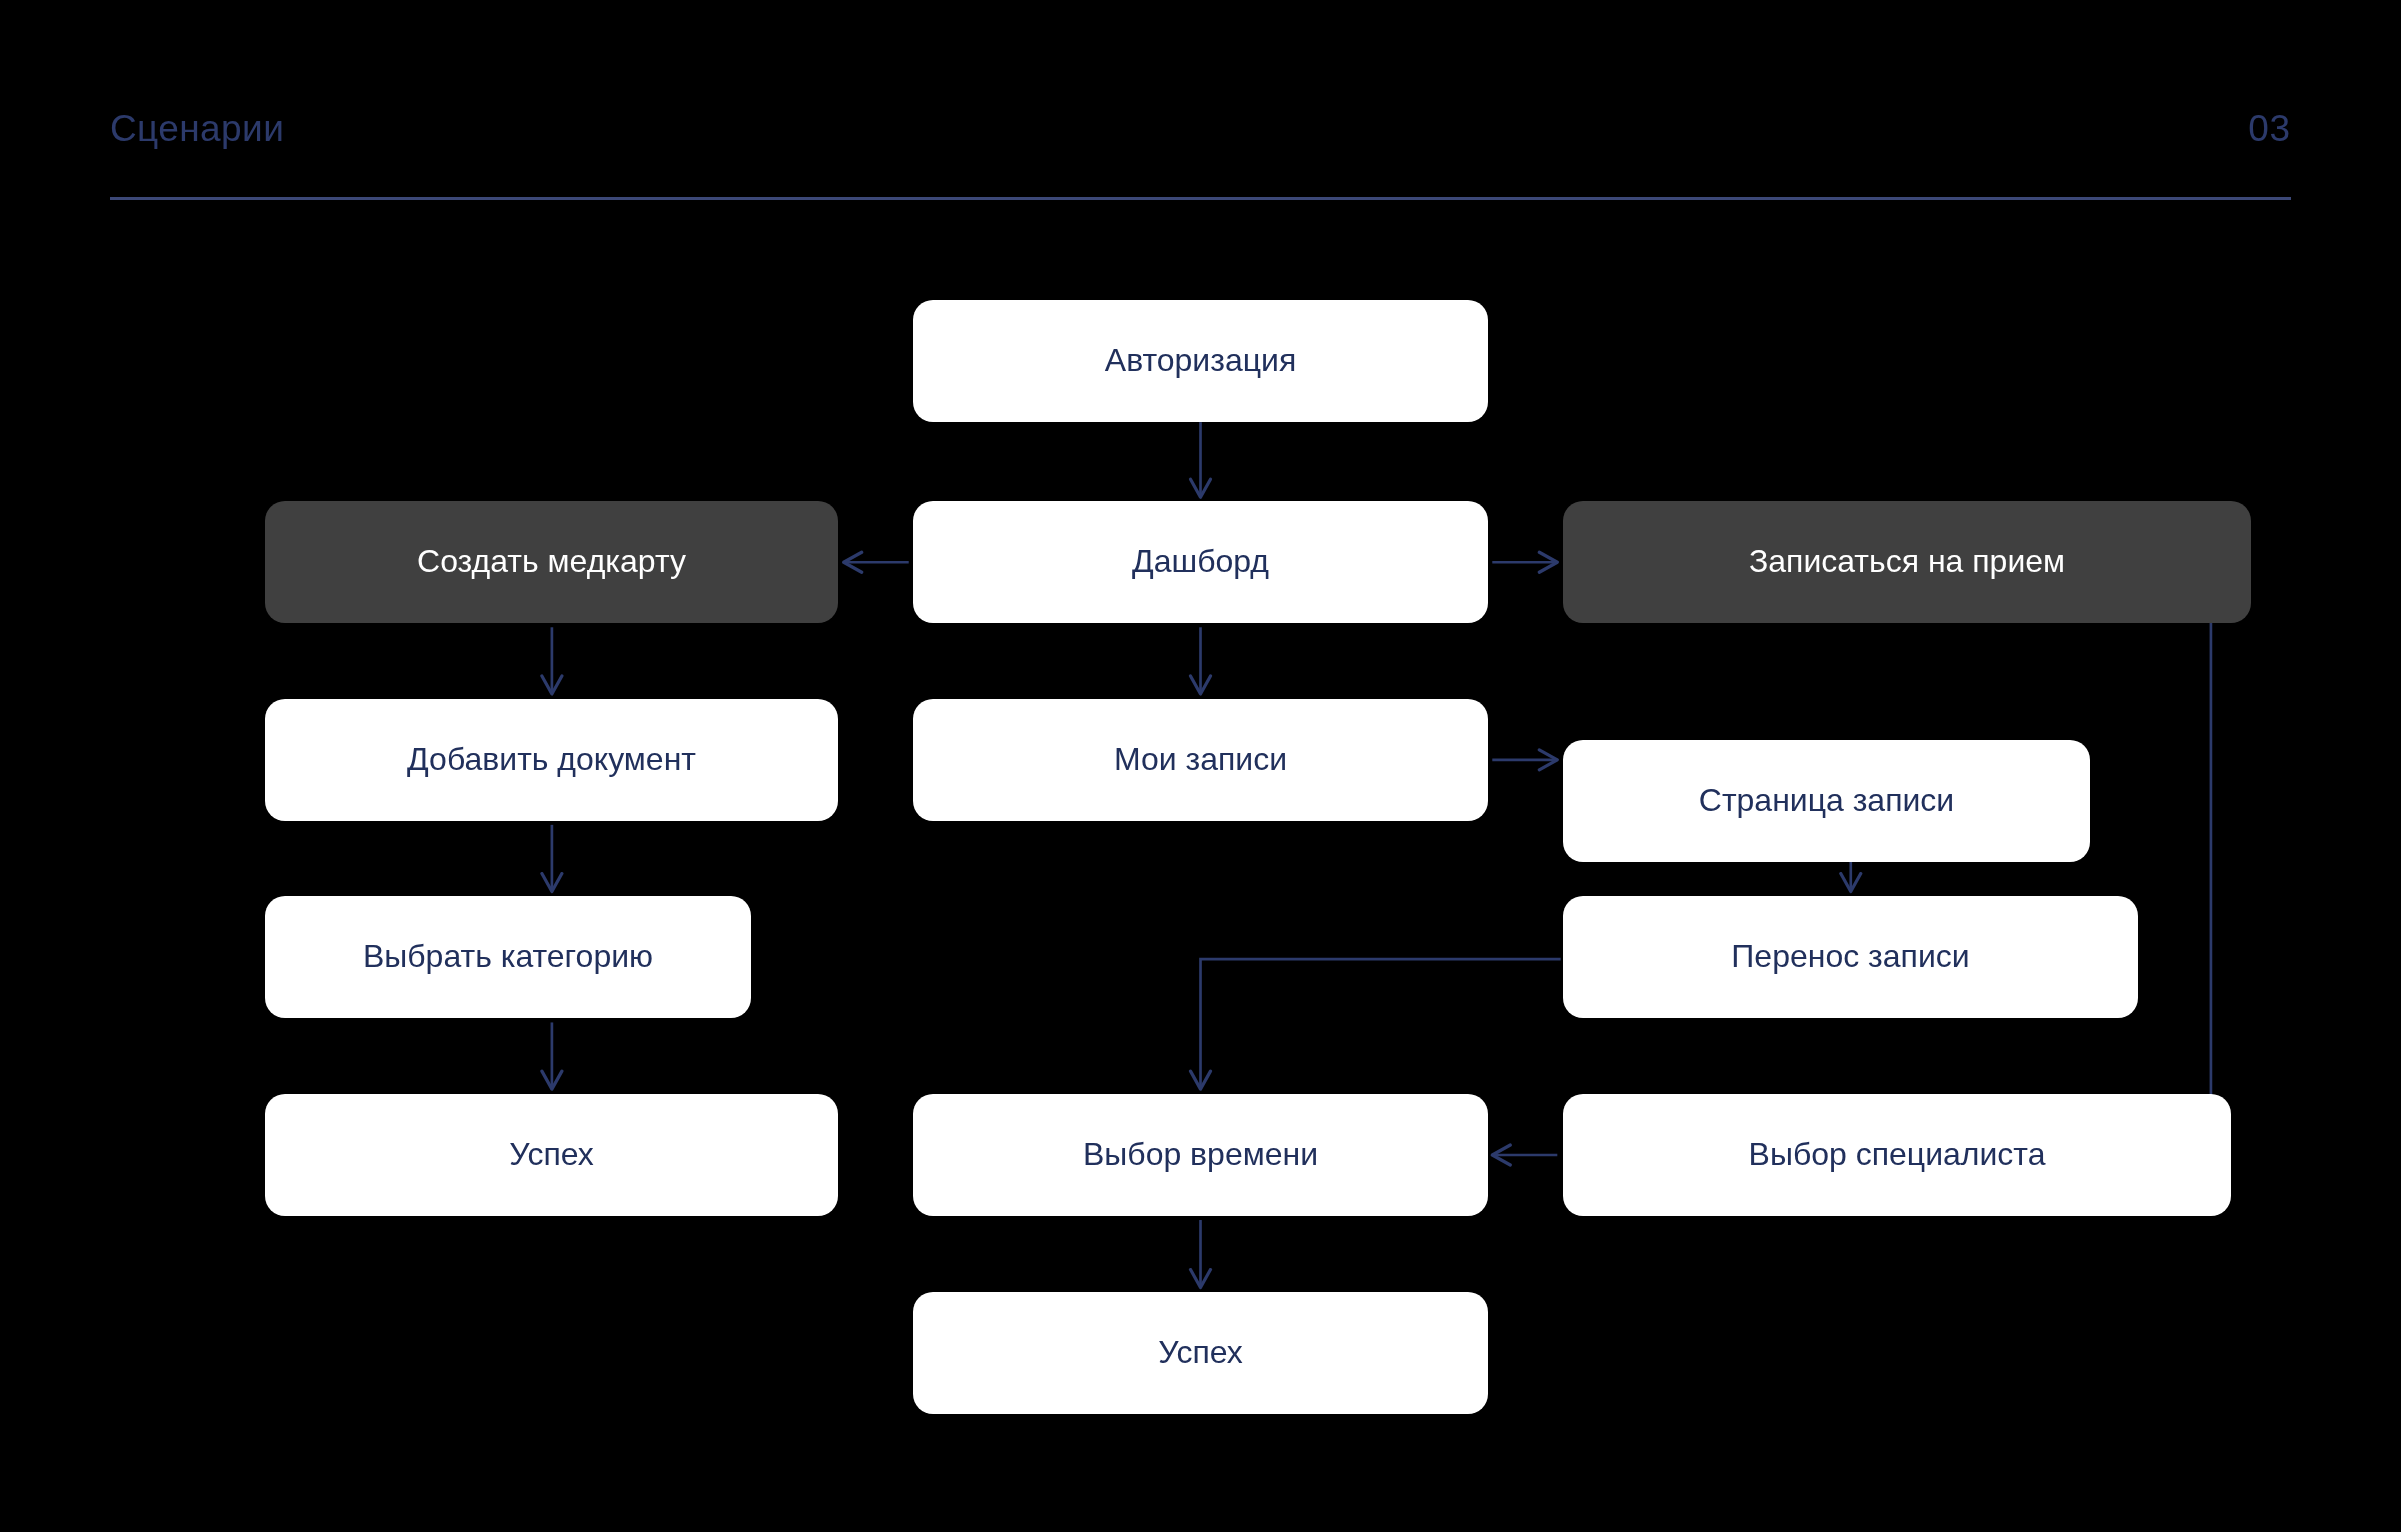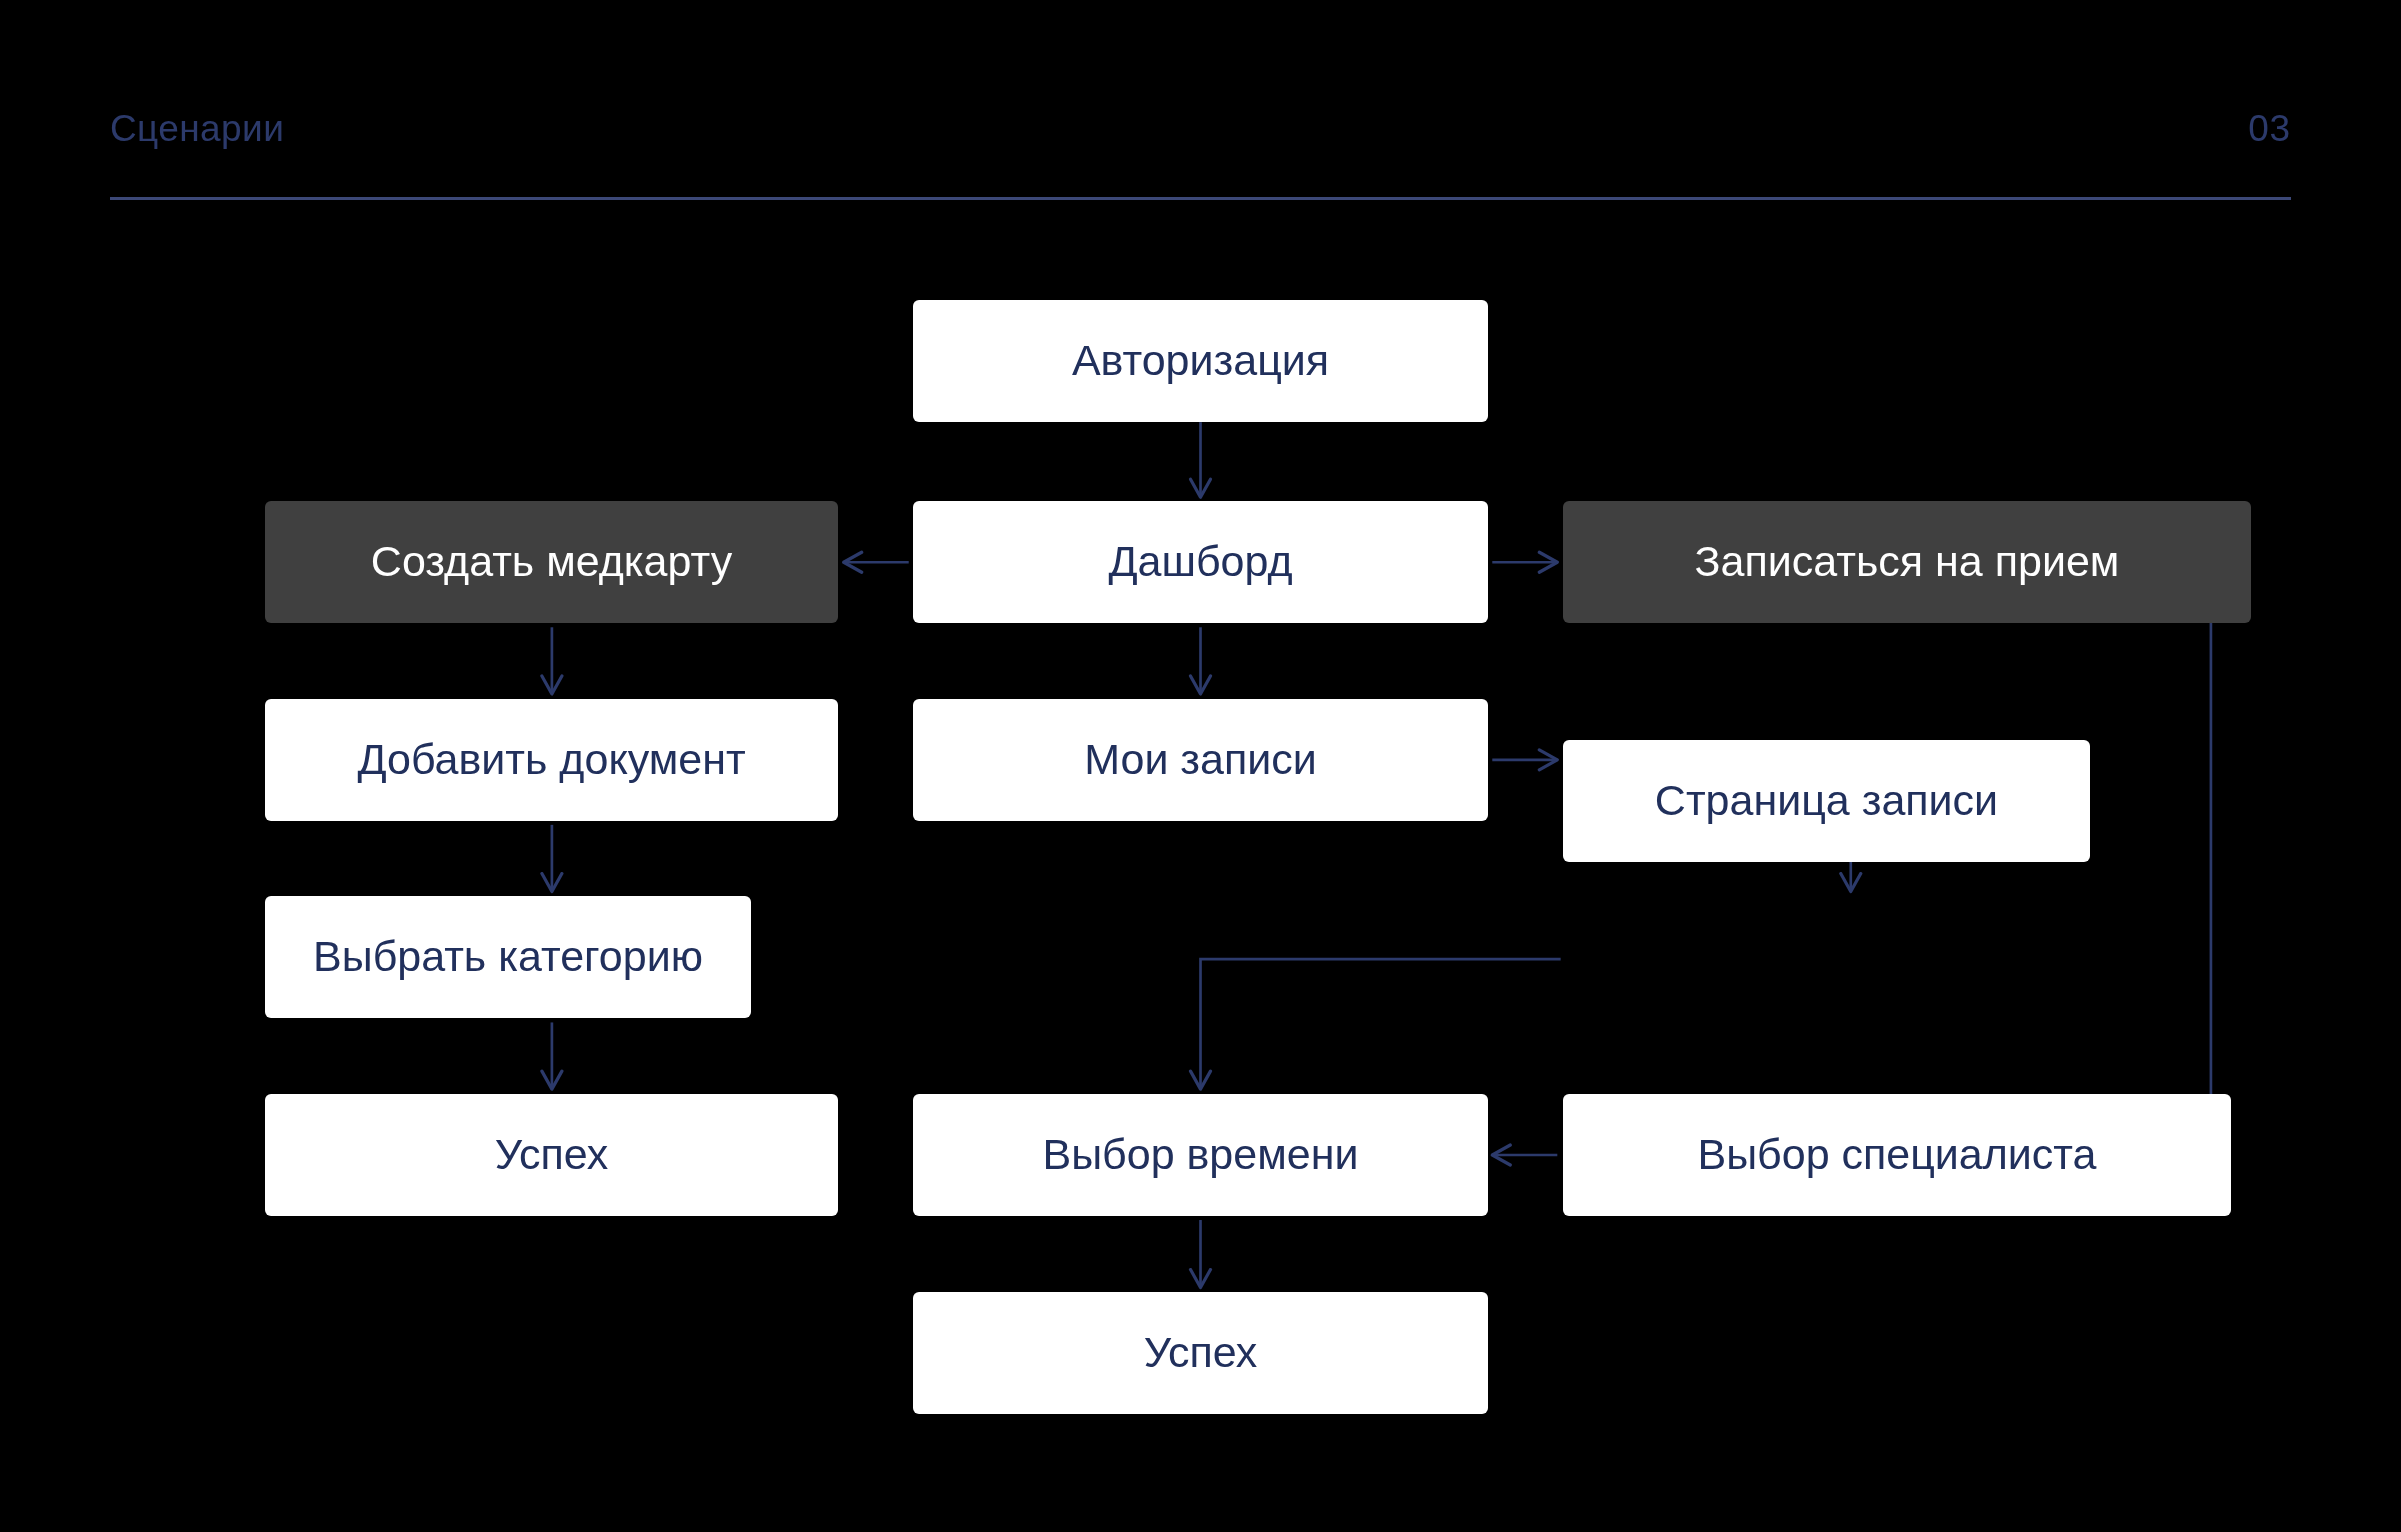--- a/index.html
+++ b/index.html
@@ -43,26 +43,26 @@
     top: 197px;
     width: 2181px;
     height: 2.5px;
     background: #3c4877;
   }
 
   
   .node {
     position: absolute;
     box-sizing: border-box;
-    border-radius: 6px;
+    border-radius: 20px;
     display: flex;
     align-items: center;
     justify-content: center;
     text-align: center;
-    font-size: 43px;
+    font-size: 32px;
     font-weight: 400;
     line-height: 1.1;
     padding: 0 15px;
     white-space: nowrap;
   }
   .node.light {
     background: #ffffff;
     color: #21305c;
   }
   .node.dark {
@@ -134,20 +134,21 @@
   <div class="node dark" style="left:1563px; top:501px; width:688px; height:122px;">Записаться на прием</div>
 
   <div class="node light" style="left:265px; top:699px; width:573px; height:122px;">Добавить документ</div>
 
   <div class="node light" style="left:913px; top:699px; width:575px; height:122px;">Мои записи</div>
 
   <div class="node light" style="left:1563px; top:740px; width:527px; height:122px;">Страница записи</div>
 
   <div class="node light" style="left:265px; top:896px; width:486px; height:122px;">Выбрать категорию</div>
 
+  <div class="node light" style="left:1563px; top:896px; width:575px; height:122px;">Перенос записи</div>
 
   <div class="node light" style="left:265px; top:1094px; width:573px; height:122px;">Успех</div>
 
   <div class="node light" style="left:913px; top:1094px; width:575px; height:122px;">Выбор времени</div>
 
   <div class="node light" style="left:1563px; top:1094px; width:668px; height:122px;">Выбор специалиста</div>
 
   <div class="node light" style="left:913px; top:1292px; width:575px; height:122px;">Успех</div>
 
 </div>

